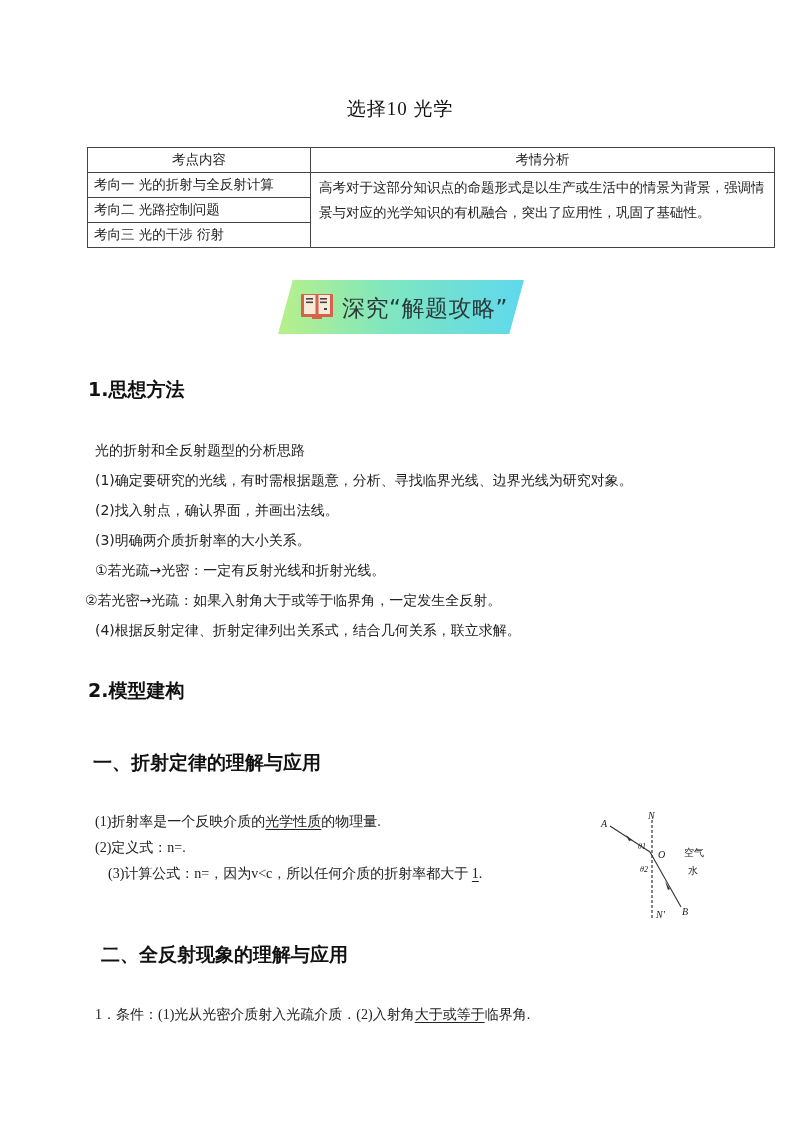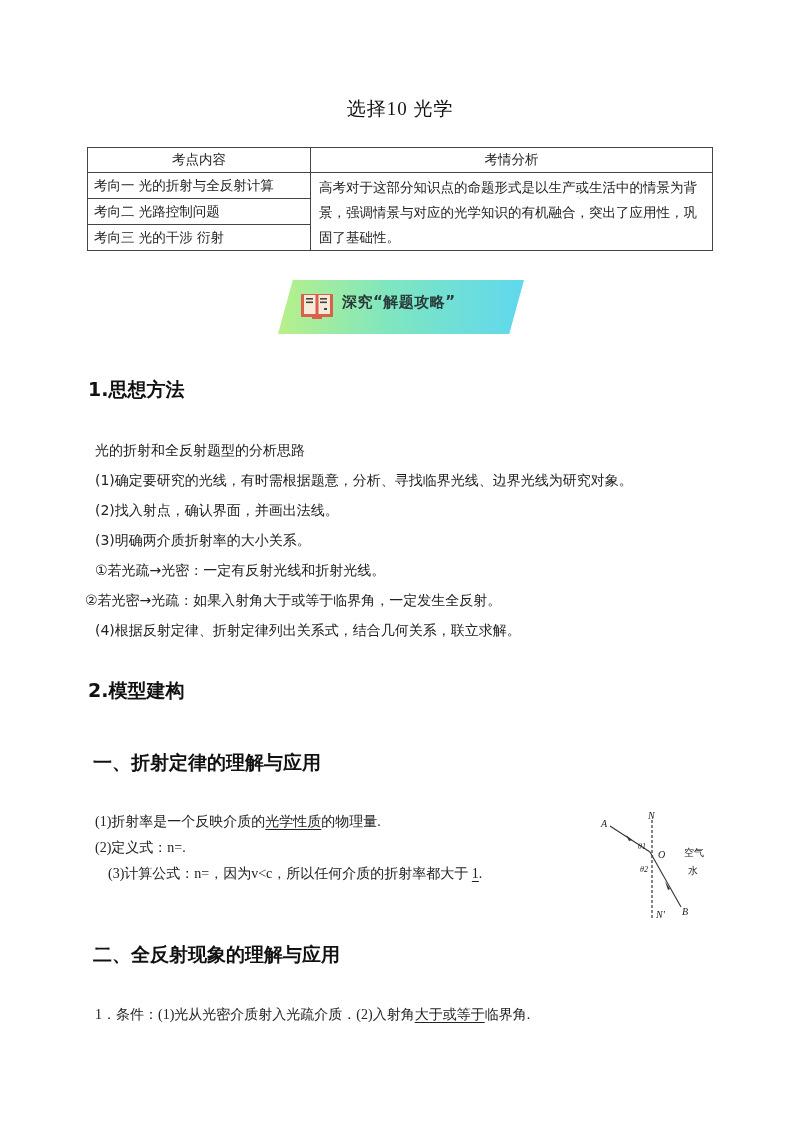--- a/index.html
+++ b/index.html
@@ -1,32 +1,32 @@
 <!DOCTYPE html>
 <html><head>
 <meta charset="utf-8">
 <style>
   html, body { margin:0; padding:0; background:#ffffff; }
   body { width:800px; height:1132px; position:relative; overflow:hidden;
          font-family:"DejaVu Serif","Liberation Serif",serif; color:#1a1a1a; }
   .abs { position:absolute; }
   .title { left:0; width:800px; top:96px; text-align:center; font-size:19px;
            font-family:"Liberation Serif","DejaVu Serif",serif; color:#111; letter-spacing:1px; }
-  table.topics { position:absolute; left:87px; top:147px; width:626px; border-collapse:collapse;
+  table.topics { position:absolute; left:87px; top:147px; width:688px; border-collapse:collapse;
                  font-size:13.5px; font-family:"DejaVu Sans","Liberation Sans",sans-serif; color:#222; }
   table.topics td, table.topics th { border:1px solid #444; padding:0 6px; font-weight:normal; }
   table.topics th { height:24px; text-align:center; }
   table.topics td.left { height:24px; white-space:nowrap; }
   table.topics td.right { vertical-align:top; line-height:25px; padding:2px 8px 0 8px; }
   .banner { left:278px; top:280px; width:246px; height:54px; }
   .banner .bg { position:absolute; left:0; top:0; width:100%; height:100%;
                 background:linear-gradient(90deg,#b8f08a 0%,#7fe6c0 45%,#5fd8ee 100%);
                 clip-path:polygon(6% 0,100% 0,94% 100%,0 100%);
                 box-shadow:0 2px 3px rgba(0,0,0,0.15); }
-  .banner .label { position:absolute; left:64px; top:13px; font-size:15px; font-weight:bold;
+  .banner .label { position:absolute; left:64px; top:13px; font-size:23px; font-weight:normal;
                    font-family:"DejaVu Sans","Liberation Sans",sans-serif; color:#2a3a3a; letter-spacing:0.5px; }
   .banner .book { position:absolute; left:22px; top:12px; width:34px; height:28px; }
   .h1 { font-size:19px; font-weight:bold; font-family:"DejaVu Sans","Liberation Sans",sans-serif; color:#111; }
   .body { font-size:14px; font-family:"DejaVu Sans","Liberation Sans",sans-serif; color:#222; }
   .serifbody { font-size:14px; font-family:"Liberation Serif","DejaVu Serif",serif; color:#222; }
   .u { text-decoration:underline; text-underline-offset:3px;text-align:center; }
   .diagram { left:596px; top:812px; width:130px; height:110px; }
 </style>
 </head>
 <body>
@@ -101,17 +101,17 @@
   <text x="52" y="7">N</text>
   <text x="42" y="37" font-size="8">θ1</text>
   <text x="62" y="46">O</text>
   <text x="44" y="60" font-size="8">θ2</text>
   <text x="60" y="106">N′</text>
   <text x="86" y="103">B</text>
   <text x="88" y="44" font-style="normal" font-family="DejaVu Sans, sans-serif" font-size="10">空气</text>
   <text x="92" y="62" font-style="normal" font-family="DejaVu Sans, sans-serif" font-size="10">水</text>
 </svg>
 
-<div class="abs h1" style="left:93px; top:942px;text-align:right;">二、全反射现象的理解与应用</div>
+<div class="abs h1" style="left:101px; top:942px;text-align:right;">二、全反射现象的理解与应用</div>
 
 <div class="abs serifbody" style="left:95px; top:1006px;">
   <span>1．条件：(1)光从光密介质射入光疏介质．(2)入射角</span><span class="u">大于或等于</span><span>临界角.</span>
 </div>
 
 </body></html>

